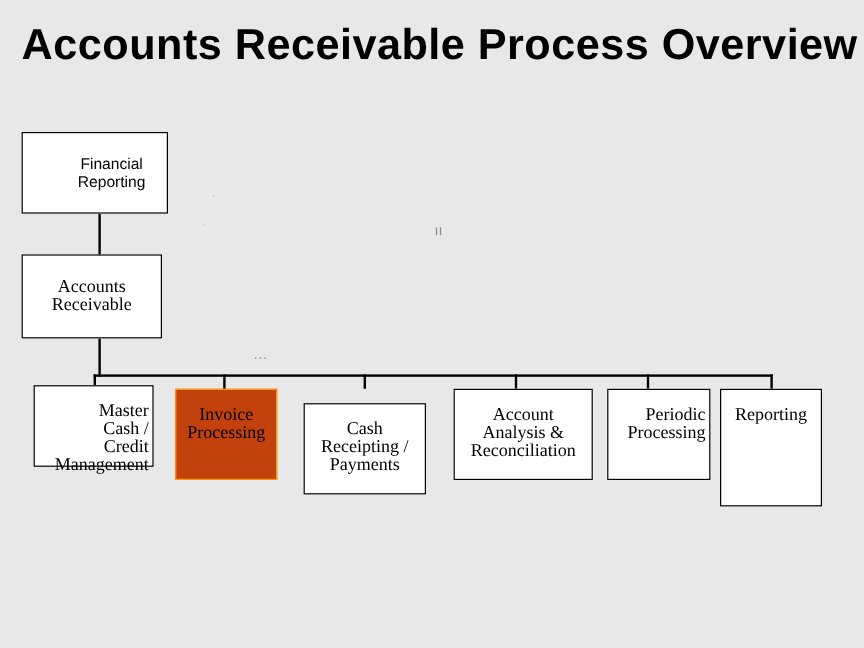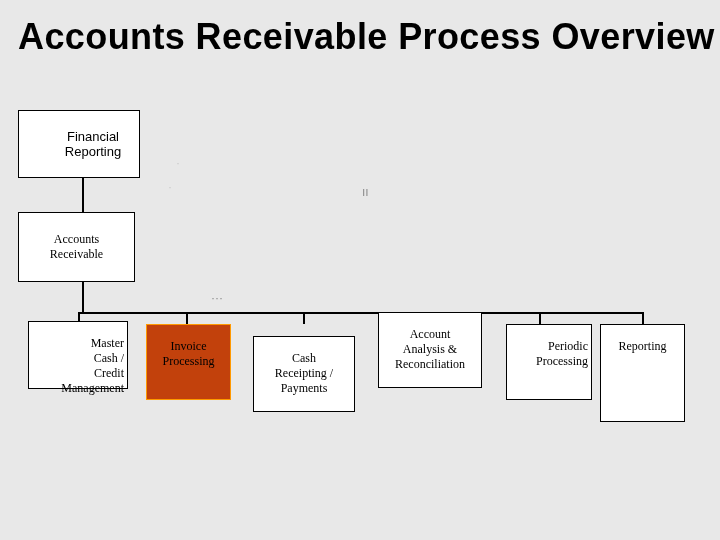--- a/index.html
+++ b/index.html
@@ -78,21 +78,21 @@
   }
   .node.sans .txt {
     font-family: "Liberation Sans", sans-serif;
     font-size: 13px;
     line-height: 15px;
   }
 
   
   .node.serif .txt {
     font-family: "Liberation Serif", serif;
-    font-size: 12px;
+    font-size: 15px;
     line-height: 15px;
   }
   .node.serif.mid {
     align-items: center;
   }
   .node.serif.topal {
     align-items: flex-start;
   }
   .node.serif.topal .txt {
     padding-top: 14px;
@@ -153,21 +153,21 @@
   <div class="node serif topal orange" style="left:146px; top:324px; width:85px; height:76px;">
     <span class="shadow"></span>
     <span class="txt"><span>Invoice</span><br><span>Processing</span></span>
   </div>
 
   <div class="node serif topal" style="left:253px; top:324px; width:102px; height:76px;margin-top:12px;">
     <span class="shadow"></span>
     <span class="txt"><span>Cash</span><br><span>Receipting /</span><br><span>Payments</span></span>
   </div>
 
-  <div class="node serif topal" style="left:378px; top:312px; width:104px; height:76px;">
+  <div class="node serif topal" style="left:378px; top:324px; width:116px; height:76px;">
     <span class="shadow"></span>
     <span class="txt"><span>Account</span><br><span>Analysis &amp;</span><br><span>Reconciliation</span></span>
   </div>
 
   <div class="node serif topal" style="left:506px; top:324px; width:86px; height:76px;text-align:right;">
     <span class="shadow"></span>
     <span class="txt"><span>Periodic</span><br><span>Processing</span></span>
   </div>
 
   <div class="node serif topal" style="left:600px; top:324px; width:85px; height:98px;">

